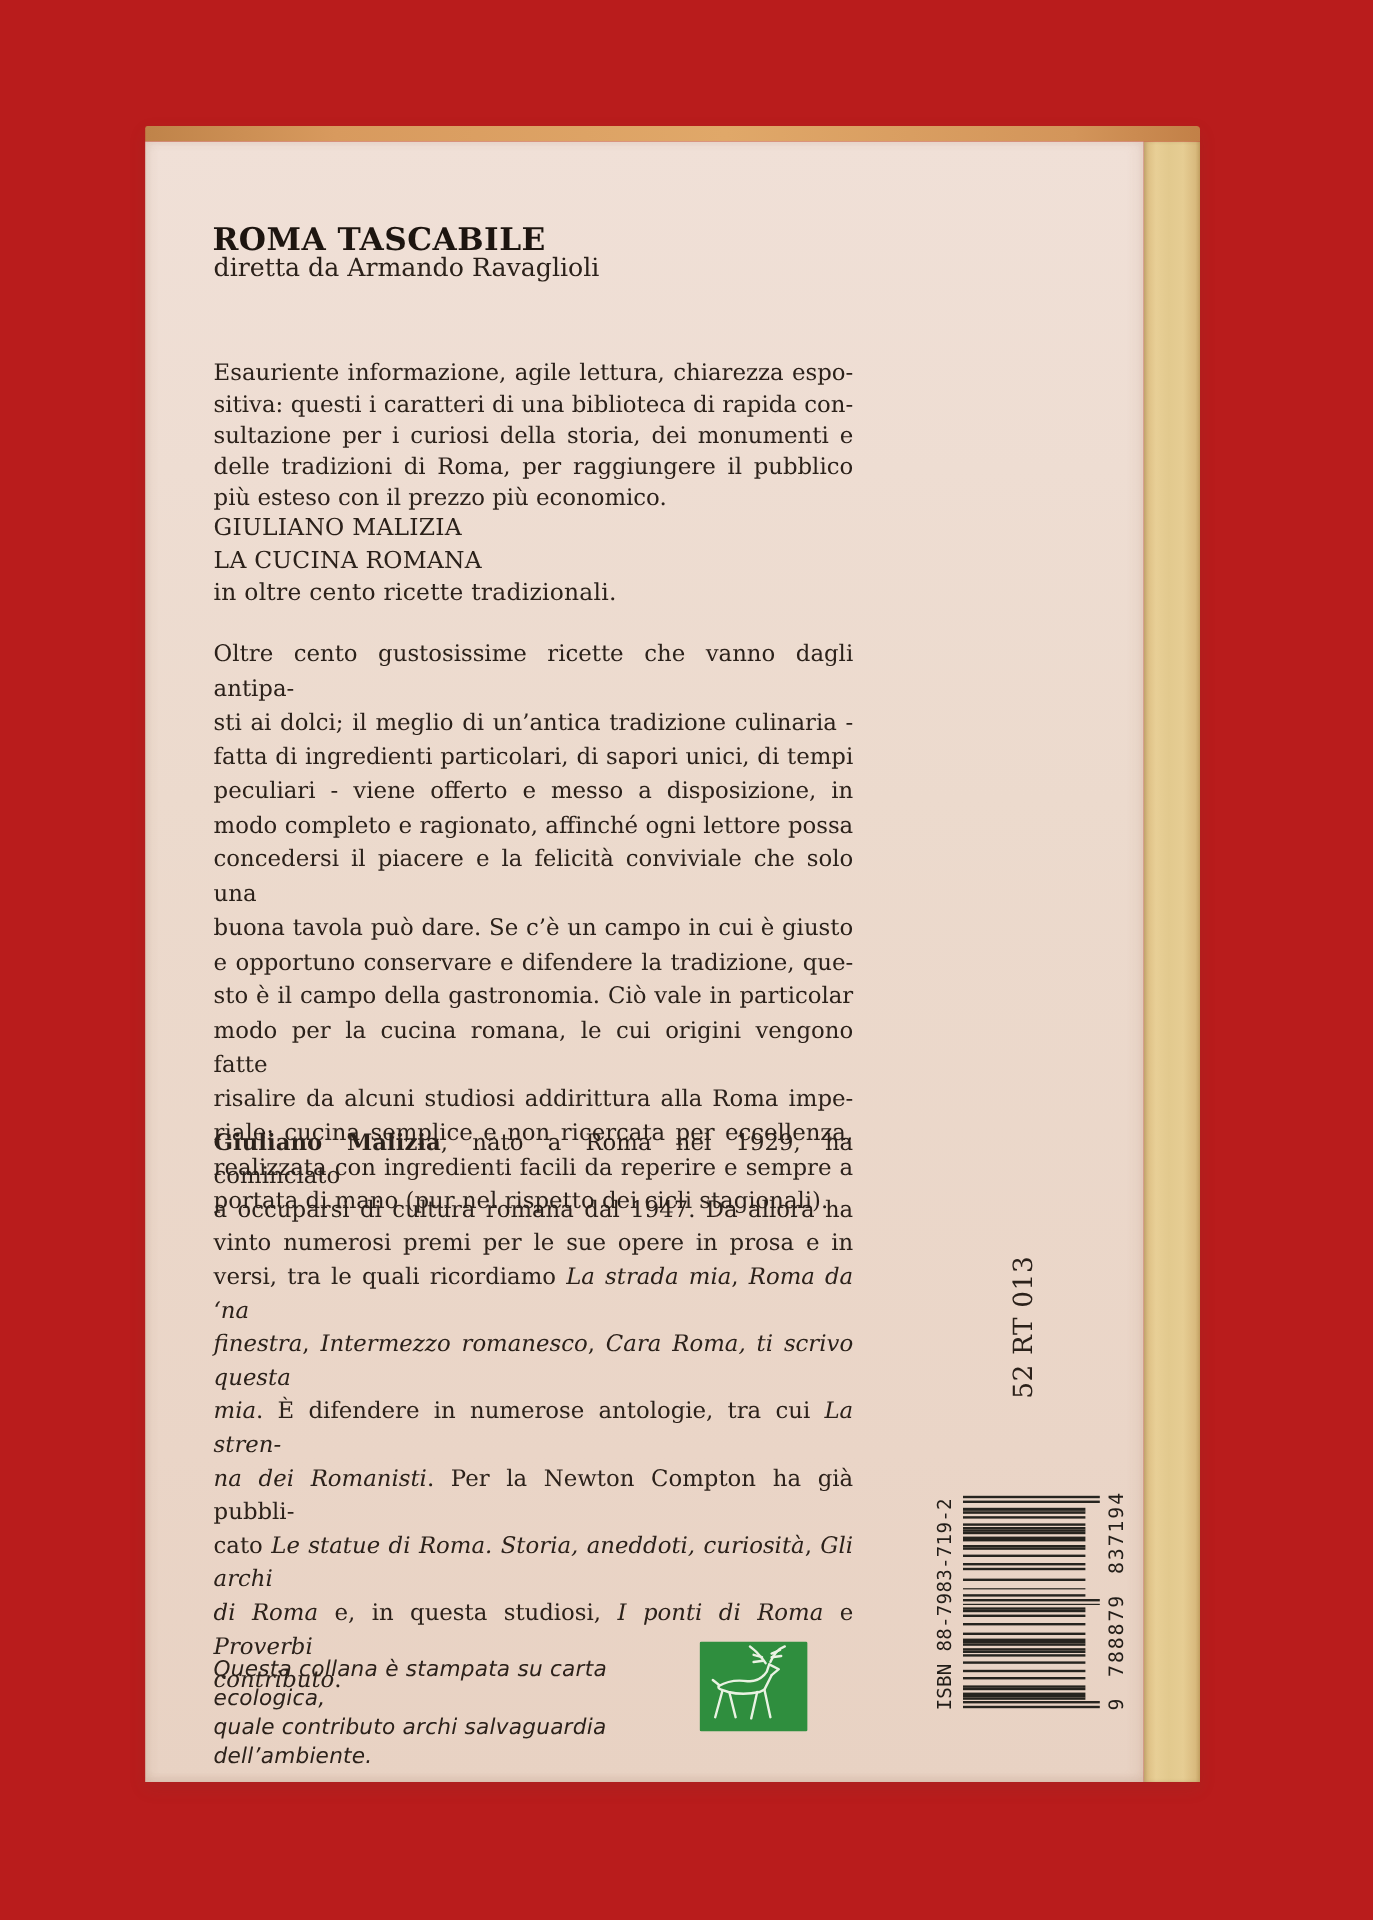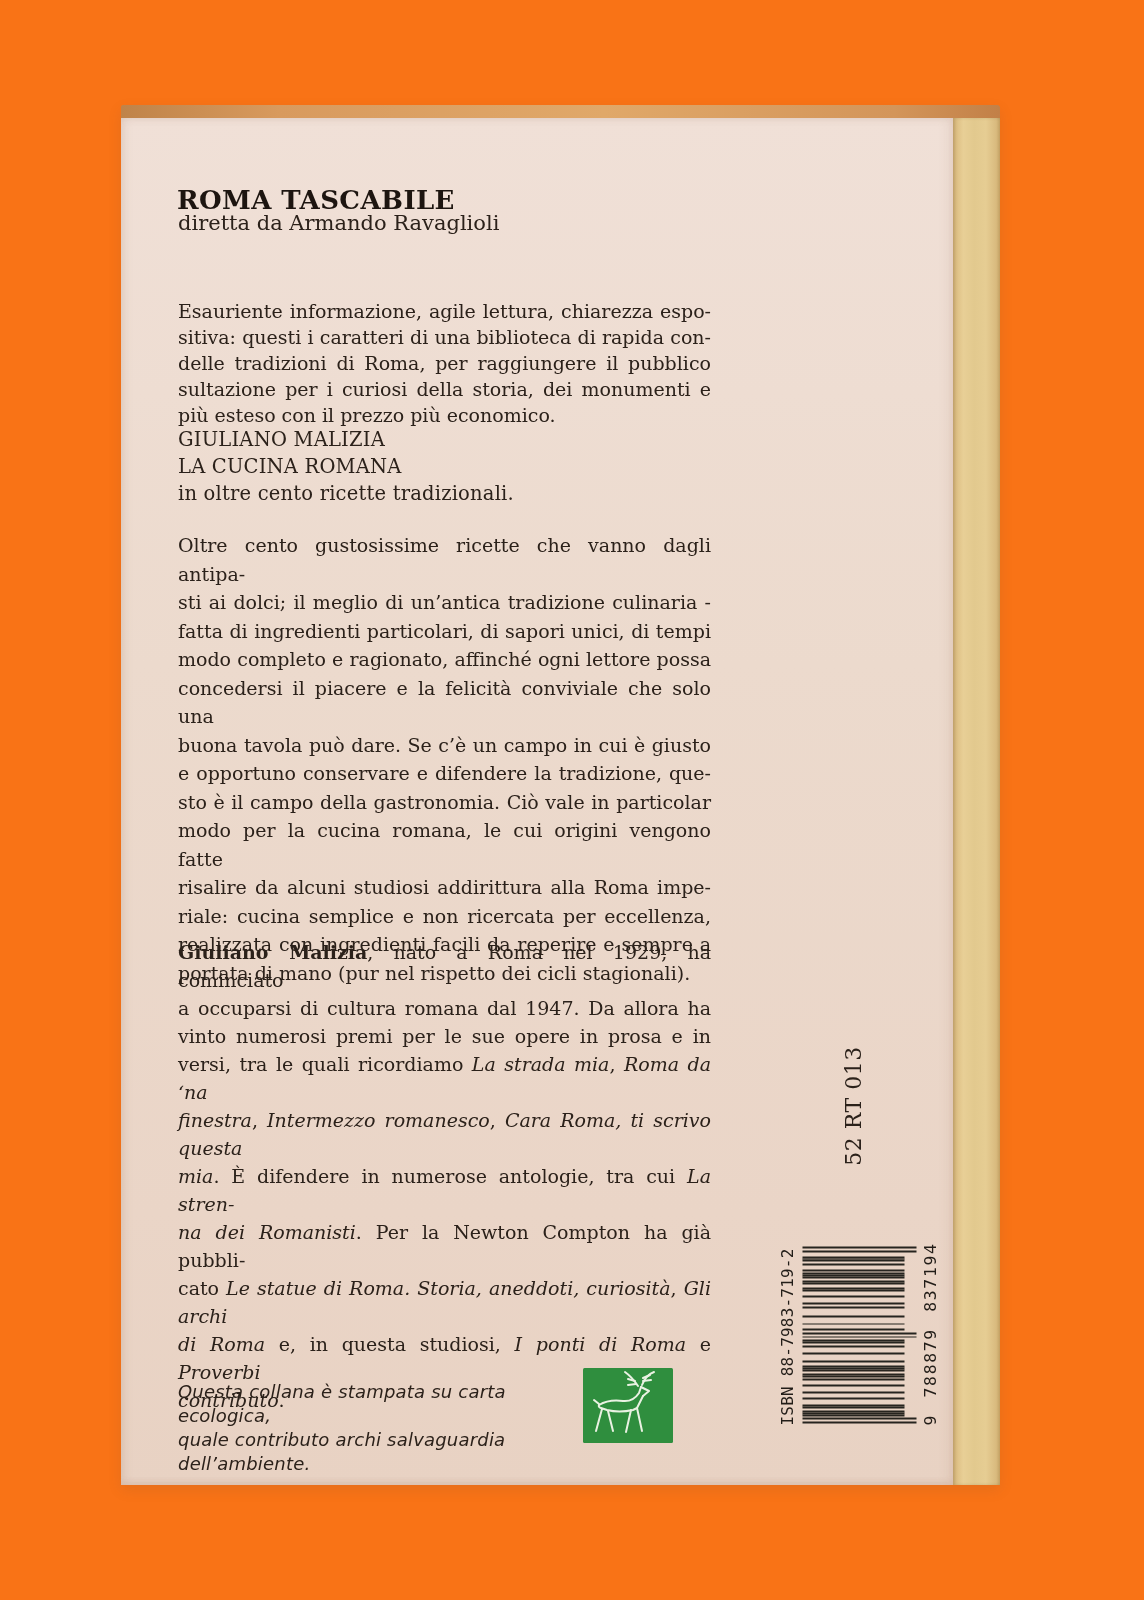--- a/index.html
+++ b/index.html
@@ -2,21 +2,21 @@
 <html style="--ink: #2b211a; --cover: #ecd8cb; --top-edge: #d89a5e; --page-edge: #e2c487; --logo-green: #2f8e3e; --eco-text: #8d7e72; --barcode-ink: #26241f;"><head>
 <meta charset="utf-8">
 <style>
   html,body{margin:0;padding:0;}
   body{
     width:1144px;height:1600px;
     background:#ffffff;
     font-family:"DejaVu Serif","Liberation Serif",serif;
     overflow:hidden;
   }
-  .photo{position:relative;width:1144px;height:1600px;background:#f97316;}
+  .photo{position:relative;width:1144px;height:1600px;background:#b91c1c;}
 
   
   .book{
     position:absolute;left:121px;top:105px;width:879px;height:1380px;
     box-shadow:0 5px 14px rgba(90,70,55,.12);
     border-radius:2px 3px 2px 2px;
   }
   .top-edge{
     position:absolute;left:0;top:0;right:0;height:13px;
     background:linear-gradient(90deg,#bf8349 0%,#d89a5e 18%,#e0a869 55%,#d3955a 88%,#c28047 100%);
@@ -100,35 +100,36 @@
 
     <div class="cover">
 
       <div class="series-title">ROMA TASCABILE</div>
 
       <div class="series-editor">diretta da Armando Ravaglioli</div>
 
       <div class="textblock tb-intro">
           <div class="line just"><span>Esauriente informazione, agile lettura, chiarezza espo-</span></div>
           <div class="line just"><span>sitiva: questi i caratteri di una biblioteca di rapida con-</span></div>
+          <div class="line just"><span>sultazione per i curiosi della storia, dei monumenti e</span></div>
           <div class="line just"><span>delle tradizioni di Roma, per raggiungere il pubblico</span></div>
-          <div class="line just"><span>sultazione per i curiosi della storia, dei monumenti e</span></div>
           <div class="line"><span>più esteso con il prezzo più economico.</span></div>
         </div>
 
       <div class="textblock tb-work">
           <div class="line"><span>GIULIANO MALIZIA</span></div>
           <div class="line"><span>LA CUCINA ROMANA</span></div>
           <div class="line"><span>in oltre cento ricette tradizionali.</span></div>
         </div>
 
       <div class="textblock tb-desc">
           <div class="line just"><span>Oltre cento gustosissime ricette che vanno dagli antipa-</span></div>
           <div class="line just"><span>sti ai dolci; il meglio di un’antica tradizione culinaria -</span></div>
           <div class="line just"><span>fatta di ingredienti particolari, di sapori unici, di tempi</span></div>
+          <div class="line just"><span>peculiari - viene offerto e messo a disposizione, in</span></div>
           <div class="line just"><span>modo completo e ragionato, affinché ogni lettore possa</span></div>
           <div class="line just"><span>concedersi il piacere e la felicità conviviale che solo una</span></div>
           <div class="line just"><span>buona tavola può dare. Se c’è un campo in cui è giusto</span></div>
           <div class="line just"><span>e opportuno conservare e difendere la tradizione, que-</span></div>
           <div class="line just"><span>sto è il campo della gastronomia. Ciò vale in particolar</span></div>
           <div class="line just"><span>modo per la cucina romana, le cui origini vengono fatte</span></div>
           <div class="line just"><span>risalire da alcuni studiosi addirittura alla Roma impe-</span></div>
           <div class="line just"><span>riale: cucina semplice e non ricercata per eccellenza,</span></div>
           <div class="line just"><span>realizzata con ingredienti facili da reperire e sempre a</span></div>
           <div class="line"><span>portata di mano (pur nel rispetto dei cicli stagionali).</span></div>

